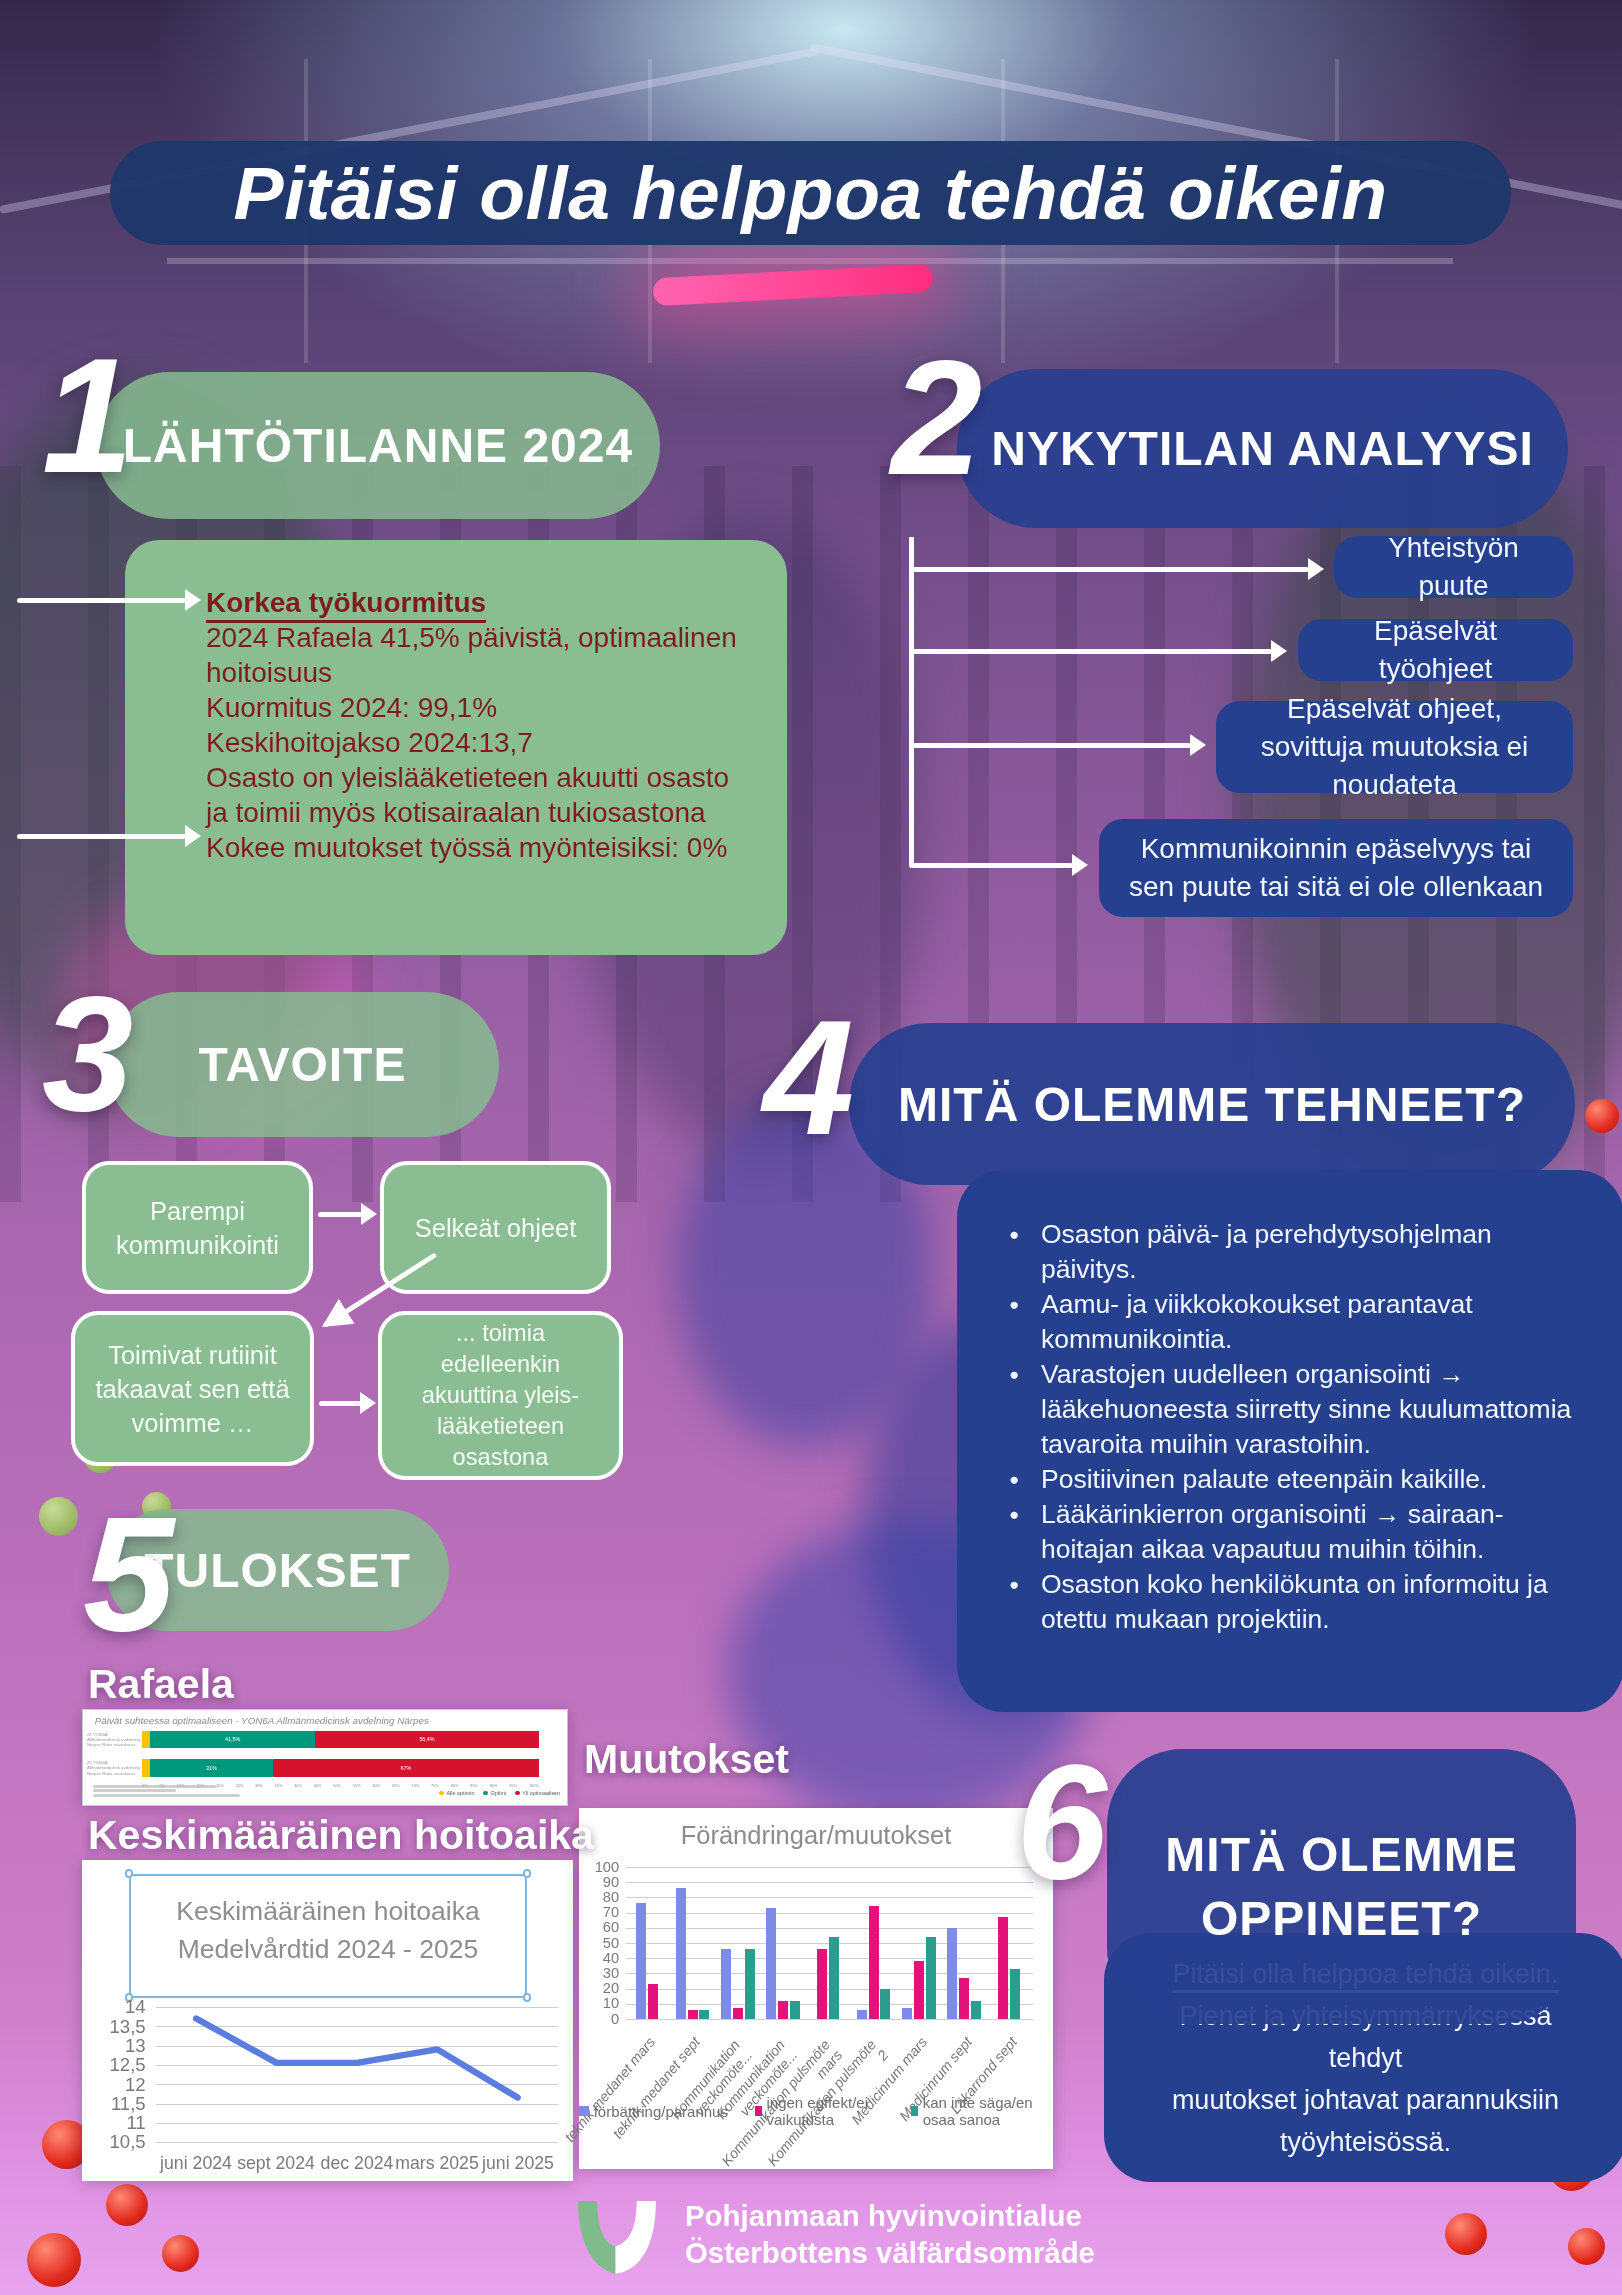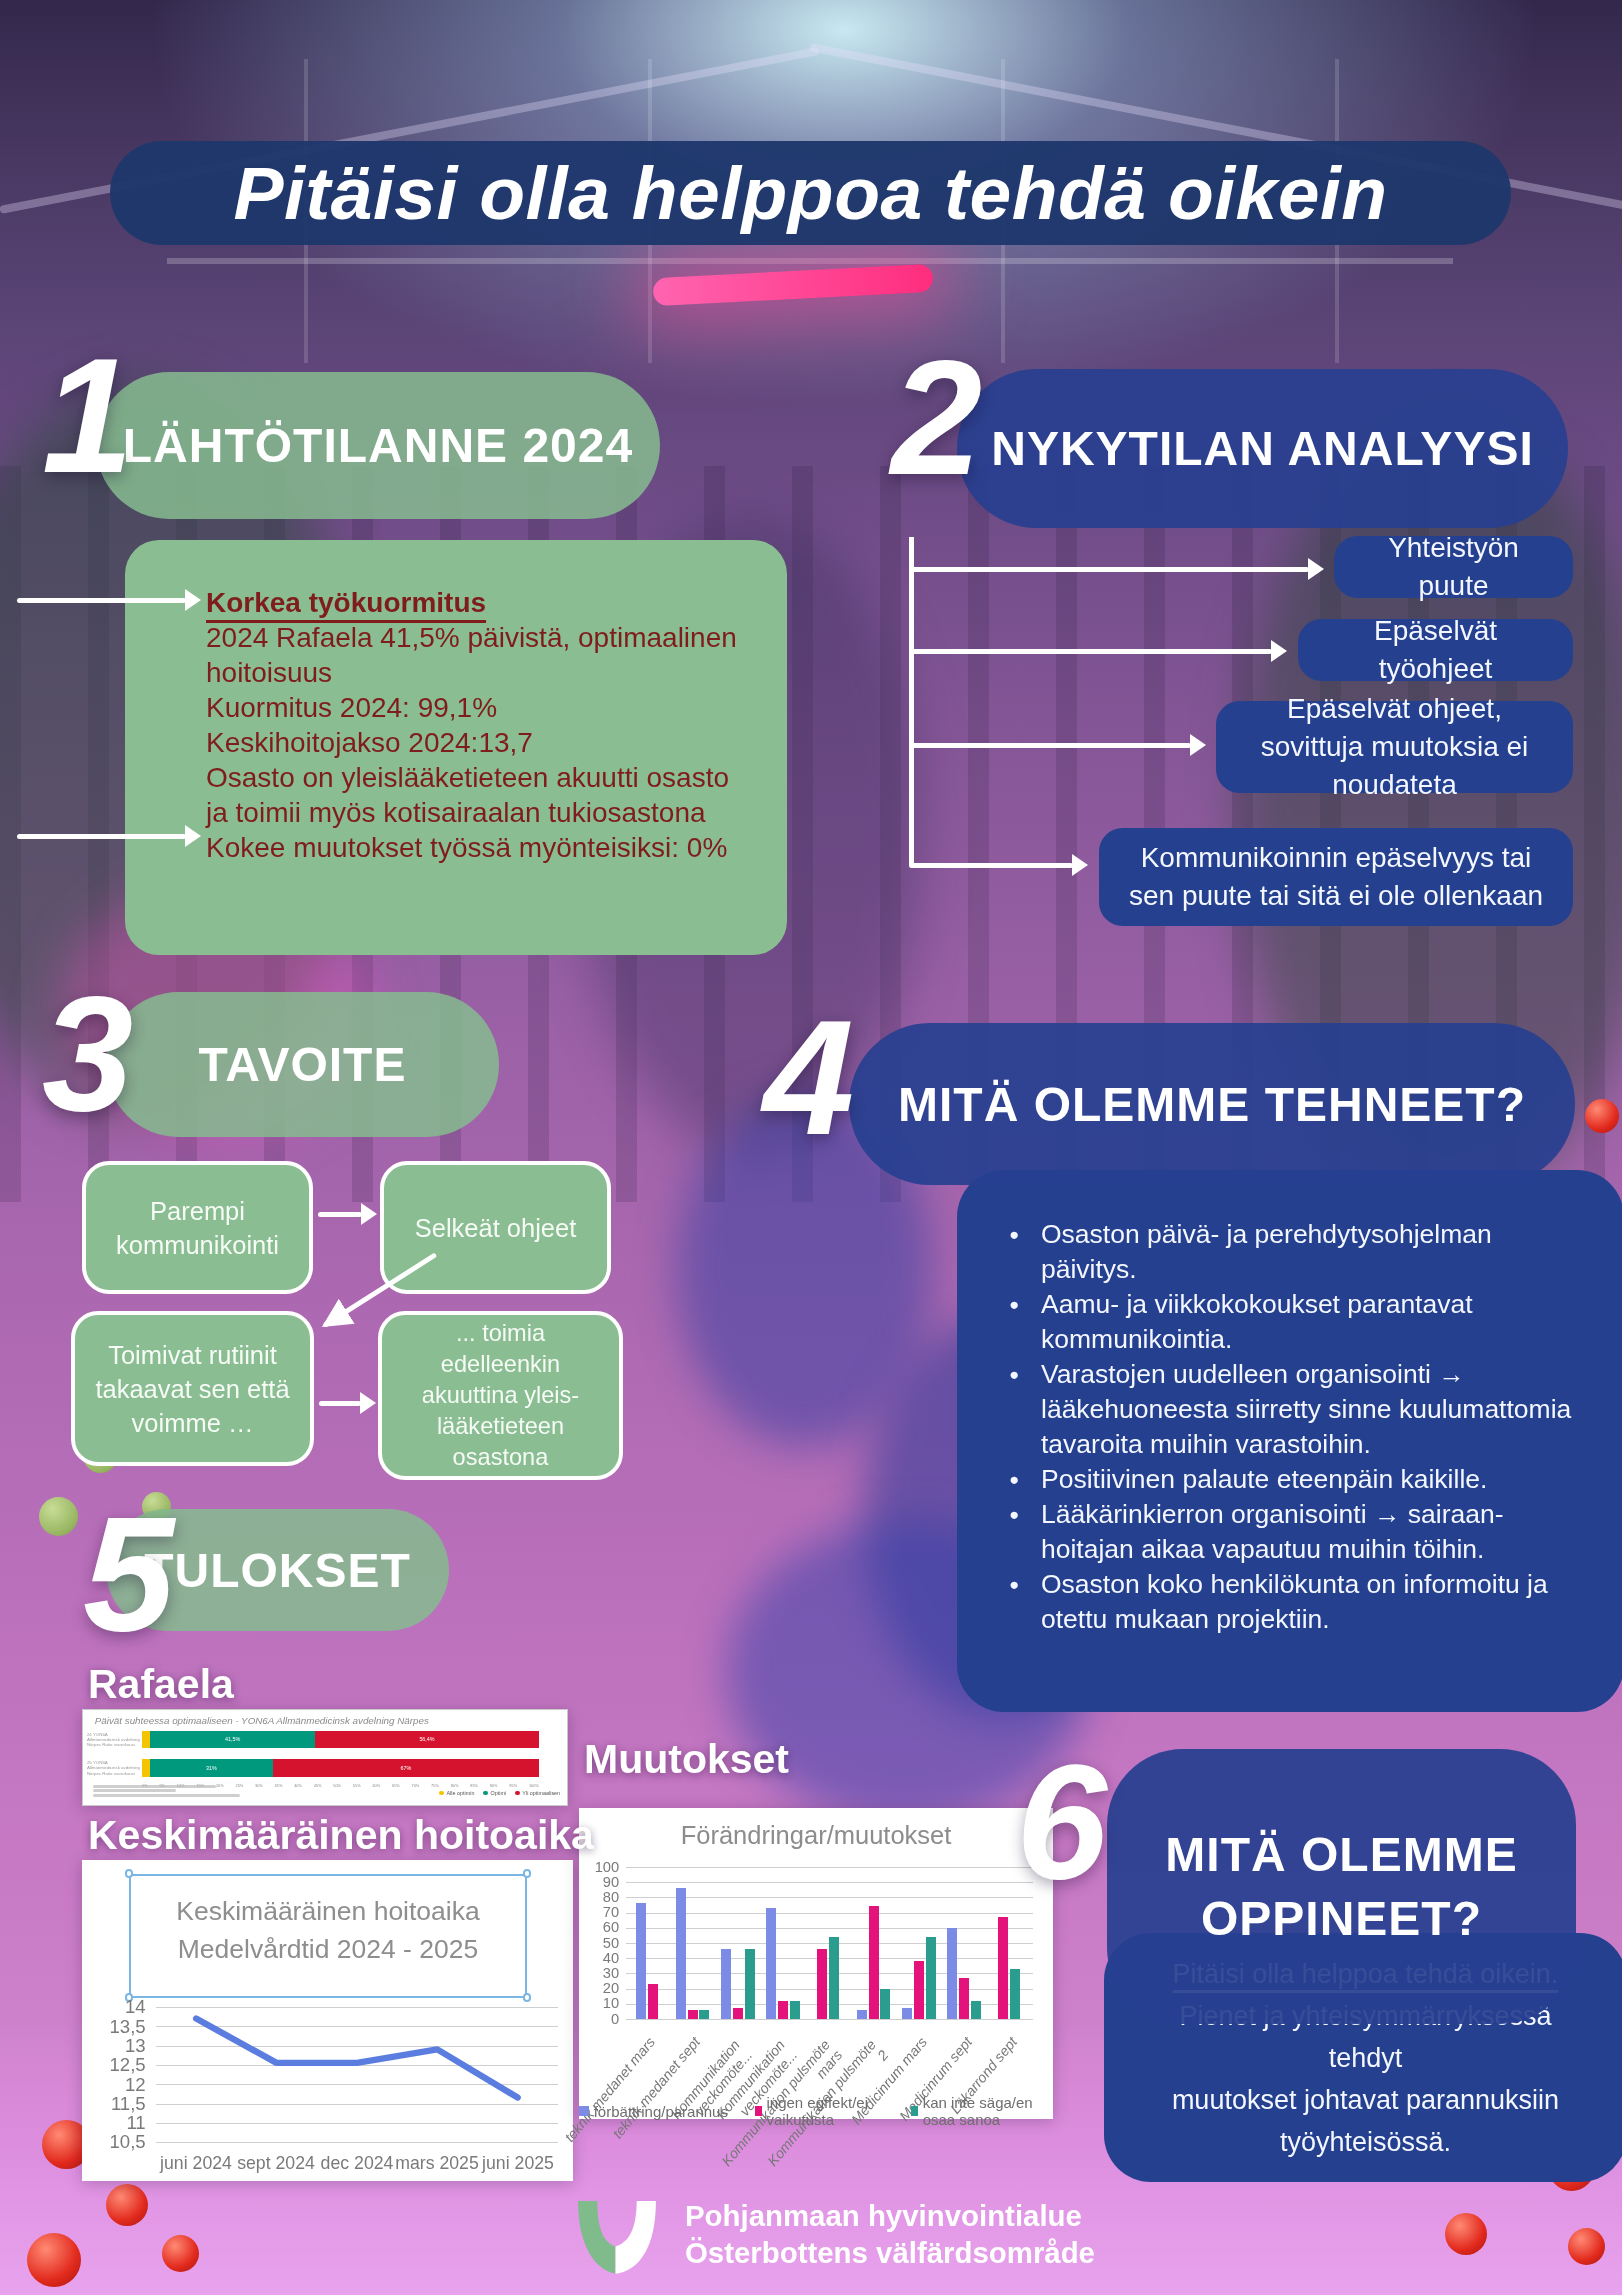--- a/index.html
+++ b/index.html
@@ -81,21 +81,21 @@
   
   .lc{left:82px;top:1860px;width:491px;height:321px;}
   .lc-titlebox{position:absolute;left:47px;top:13.7px;width:398px;height:124px;border:2px solid #7ab6e3;}
   .lc-titlebox .t{position:absolute;left:0;top:16.7px;width:100%;text-align:center;
     font-size:26.5px;line-height:38px;color:#8e8e8e;}
   .handle{position:absolute;width:8.8px;height:8.8px;border-radius:50%;border:2px solid #7ab6e3;background:#fff;}
   .grid{position:absolute;height:1px;background:#cfcfcf;}
   .ylab{position:absolute;text-align:right;font-size:18.6px;color:#7a7a7a;}
   .xlab{position:absolute;text-align:center;font-size:17.7px;color:#7a7a7a;}
   
-  .mc{left:579px;top:1808px;width:474px;height:311px;}
+  .mc{left:579px;top:1808px;width:474px;height:361px;}
   .mc-title{position:absolute;left:0;top:12.8px;width:100%;text-align:center;font-size:25.5px;color:#8c8c8c;}
   .mc-ylab{position:absolute;text-align:right;font-size:14.7px;color:#7a7a7a;width:29.4px;}
   .mc-bar{position:absolute;width:9.8px;}
   .mc-xlab{position:absolute;width:162px;text-align:right;font-size:14.2px;color:#777;font-style:italic;
     transform:rotate(-50deg);transform-origin:100% 50%;}
   .mc-legend{position:absolute;left:0;top:286px;width:100%;display:flex;justify-content:center;gap:27px;}
   .mc-leg-item{display:flex;align-items:center;gap:4.9px;}
   .mc-swatch{width:9.8px;height:9.8px;}
   .mc-leg-txt{font-size:15px;color:#6e6e6e;}
   
@@ -176,21 +176,21 @@
   <div class="arrow" style="left:909px;top:863px;width:164px;"></div>
   <div class="bbox s2box" style="left:1334px;top:536px;width:239px;height:62px;">
     <span>Yhteistyön puute</span>
   </div>
   <div class="bbox s2box" style="left:1298px;top:619px;width:275px;height:62px;">
     <span>Epäselvät työohjeet</span>
   </div>
   <div class="bbox s2box" style="left:1216px;top:701px;width:357px;height:92px;">
     <span>Epäselvät ohjeet, sovittuja muutoksia ei noudateta</span>
   </div>
-  <div class="bbox s2box" style="left:1099px;top:819px;width:474px;height:98px;margin-top:9px;">
+  <div class="bbox s2box" style="left:1099px;top:819px;width:474px;height:98px;">
     <span>Kommunikoinnin epäselvyys tai sen puute tai sitä ei ole ollenkaan</span>
   </div>
 
   <div class="num" style="left:42px;top:972px;">3</div>
   <div class="pill green" style="left:106px;top:992px;width:393px;height:145px;border-radius:73px;">
     <span>TAVOITE</span>
   </div>
   <div class="gbox s3box" style="left:82px;top:1161px;width:231px;height:133px;">
     <span>Parempi kommunikointi</span>
   </div>

